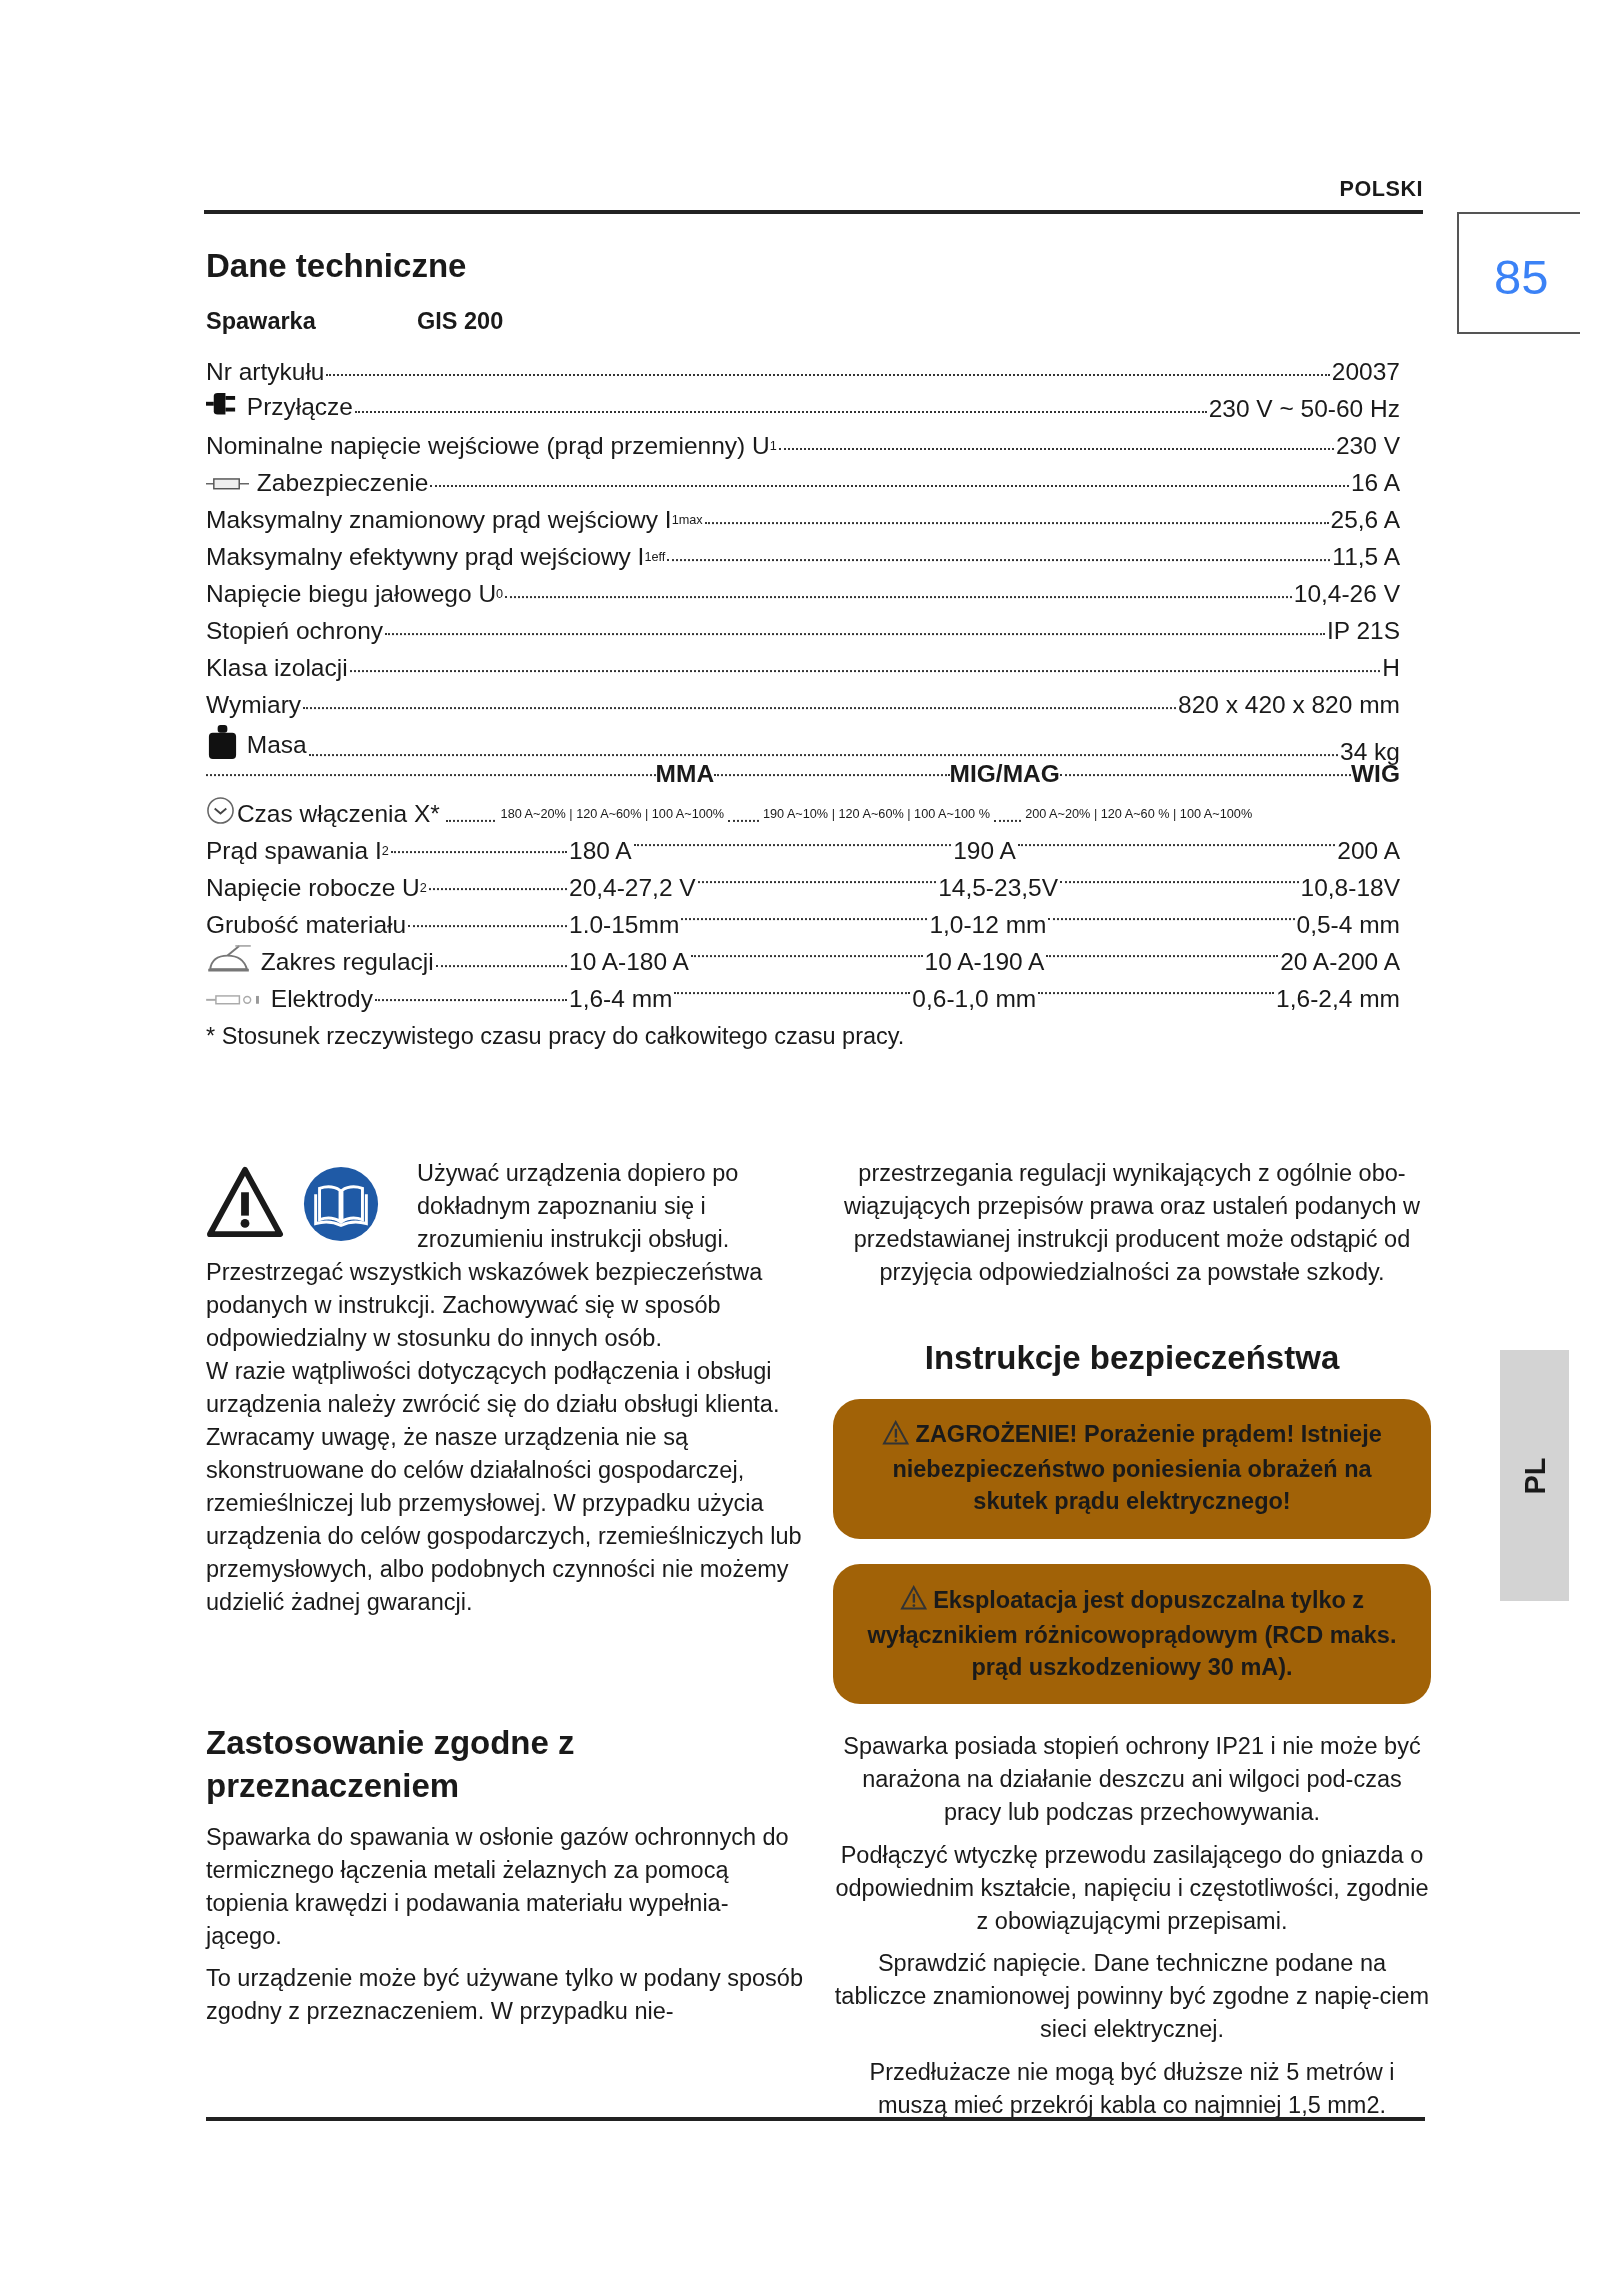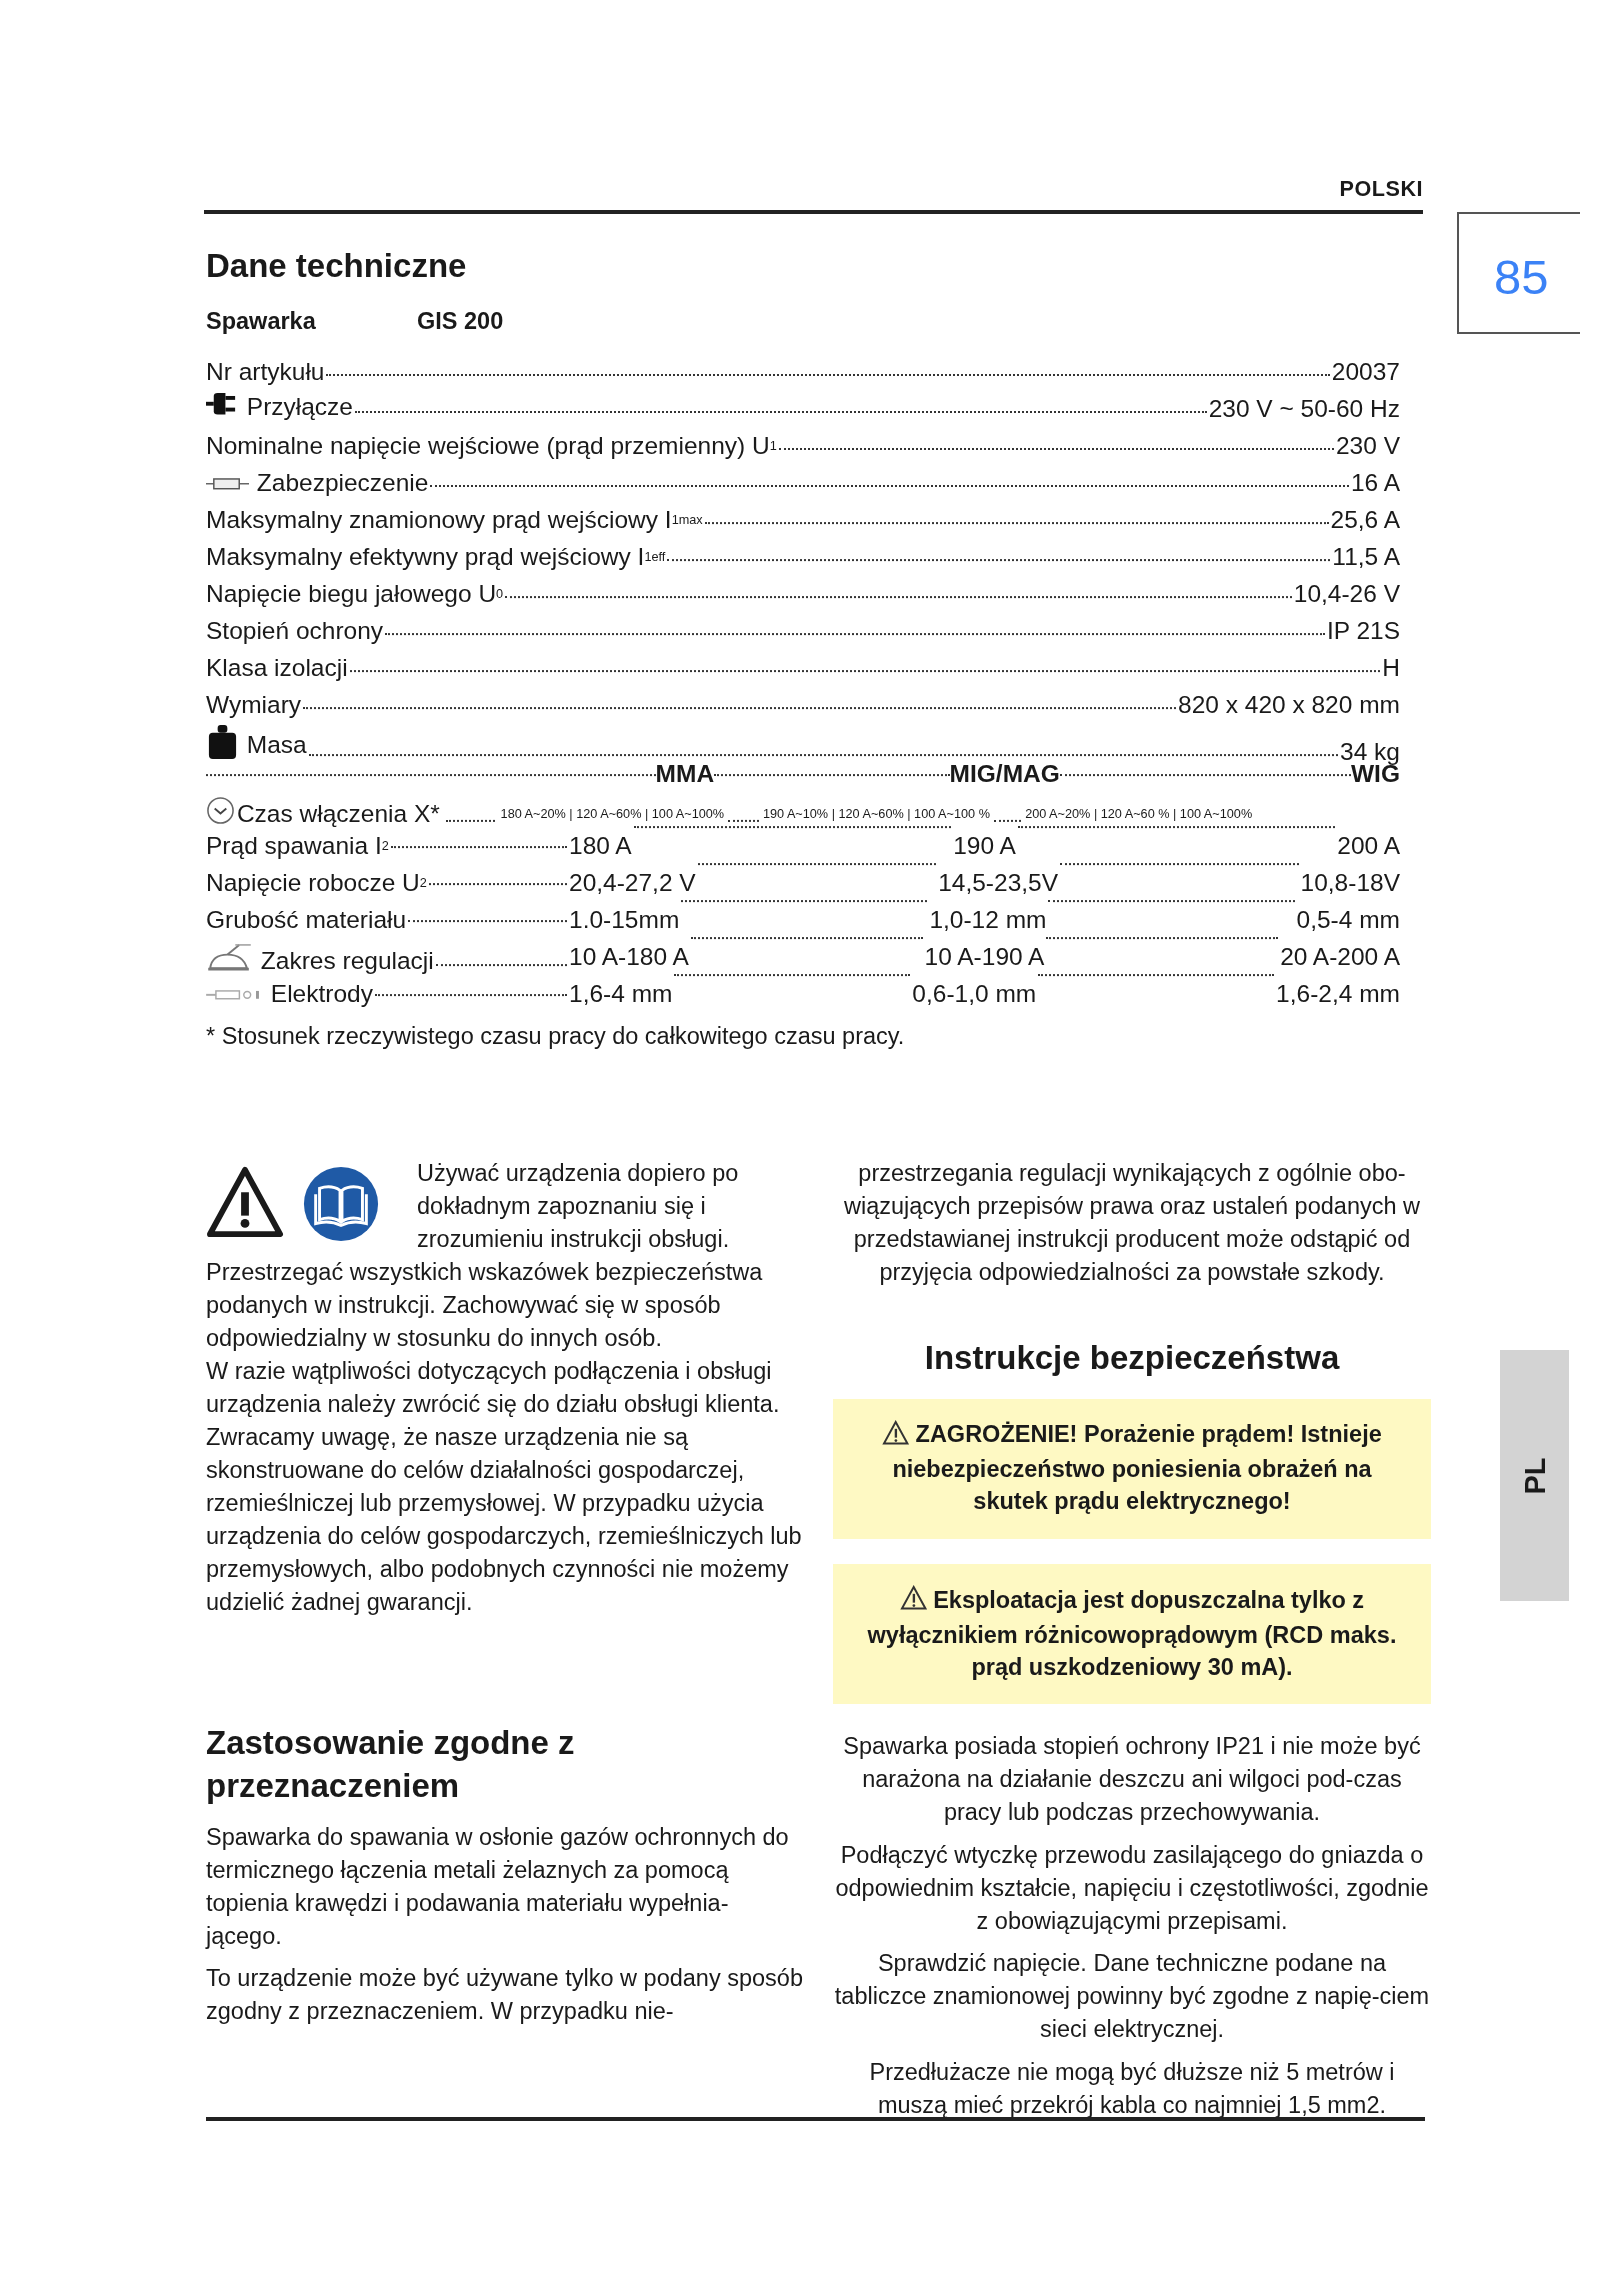--- a/index.html
+++ b/index.html
@@ -49,41 +49,42 @@
   .modes-row .dots { flex: 1; border-bottom: 2.9px dotted #333; transform: translateY(-5.9px); }
   .modes-row .dots.d1 { flex: 1.05; }
   .modes-row .dots.d2 { flex: 0.55; }
   .modes-row .dots.d3 { flex: 0.68; }
 
   .cycle-row { display: flex; align-items: center; height: 37px; white-space: nowrap; }
   .cycle-row .lbl { font-size: 24.5px; display: flex; align-items: center; }
   .cycle-row .small { font-size: 12.7px; }
   .cycle-row .dots { border-bottom: 2px dotted #333; transform: translateY(3.9px); height: 7.8px; }
 
-  .multi-row { display: flex; align-items: flex-start; height: 37px; font-size: 24.5px; white-space: nowrap; }
+  .multi-row { display: flex; align-items: center; height: 37px; font-size: 24.5px; white-space: nowrap; }
   .multi-row .dots { flex: 1; border-bottom: 2.9px dotted #333; transform: translateY(-5.9px); margin: 0 2px; }
   .multi-row .c1 { width: 363px; display: flex; align-items: baseline; }
   .multi-row .lbl { display: flex; align-items: center; }
 
   .footnote { font-size: 23.5px; line-height: 34px; margin-top: 2px; }
 
   .col-left { position: absolute; left: 206px; top: 1157px; width: 598px; }
   .col-right { position: absolute; left: 833px; top: 1157px; width: 598px; text-align: center; }
   p { margin: 0; }
   .body-text { font-size: 23.5px; line-height: 33px; }
   .intro-block { position: relative; }
   .intro-icons { position: absolute; left: 0; top: 7.8px; display: flex; gap: 17.6px; }
   .intro-first { padding-left: 211px; }
 
   h2.section {
     font-size: 33px; font-weight: bold; margin: 0; line-height: 43px;
   }
   .warn-box {
-    background: #fef9c3; padding: 19.6px 21.6px 21.6px 21.6px; font-weight: bold; font-size: 23.5px; line-height: 32px;
+    background: #a16207; padding: 19.6px 21.6px 21.6px 21.6px; font-weight: bold; font-size: 23.5px; line-height: 32px;
     margin-bottom: 25.5px;
+    border-radius: 27px;
   }
   .warn-box .tri { display: inline-block; vertical-align: -2.9px; margin-right: 5.9px; }
 
   .pl-tab {
     position: absolute; left: 1500px; top: 1350px; width: 69px; height: 251px; background: #d3d3d3;
   }
   .pl-tab span {
     position: absolute; left: 50%; top: 50%; transform: translate(-50%, -50%) rotate(-90deg);
     font-weight: bold; font-size: 29px; color: #1a1a1a;
   }

